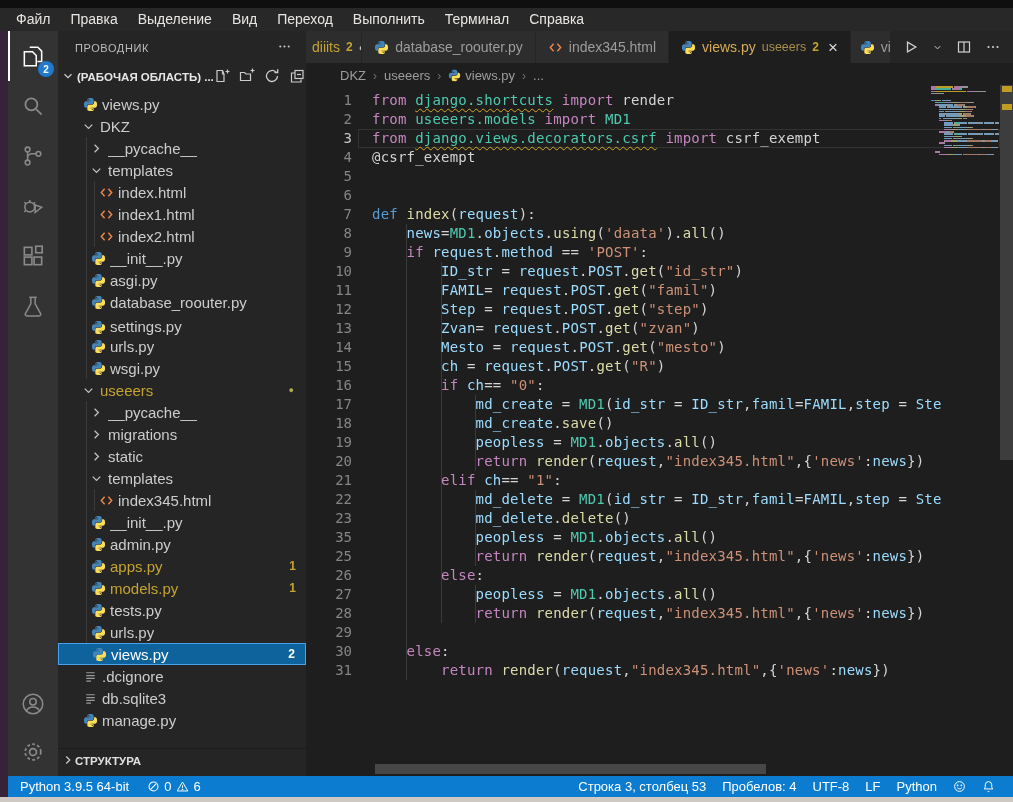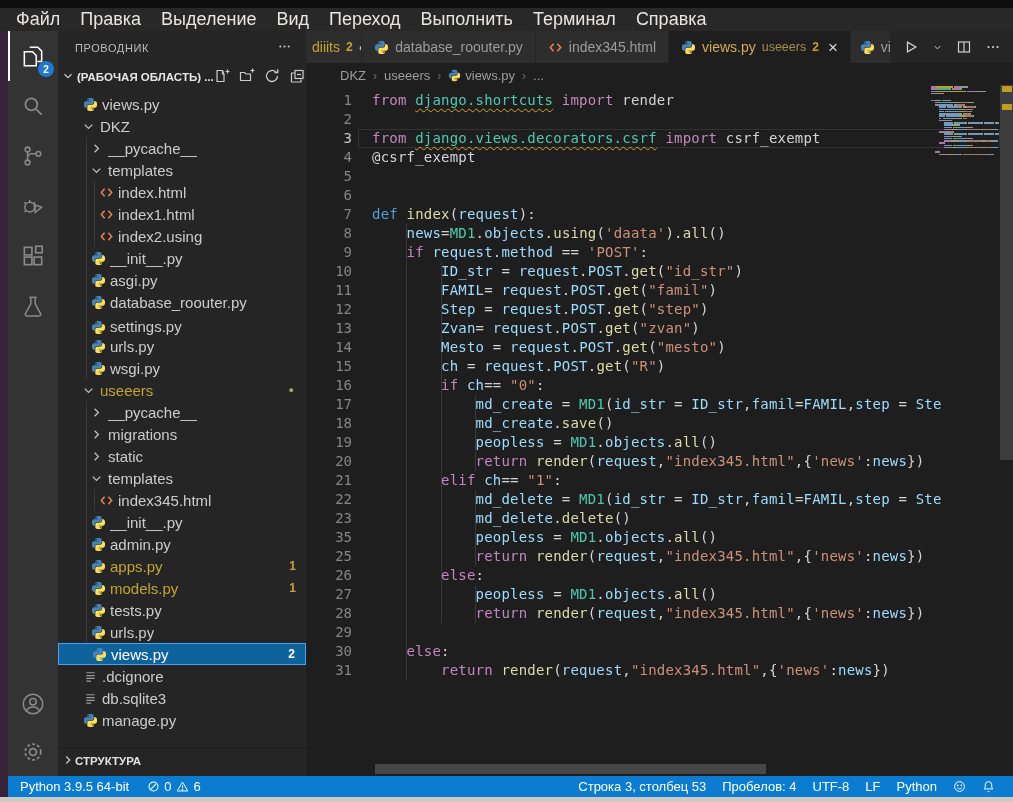--- a/index.html
+++ b/index.html
@@ -2,21 +2,21 @@
 <html style="--accent: #0b7cd0; --badge: #1f79cd; --warn: #c5a332; --warnBright: #d7ac55; --selection: #0e639c; --selectionBorder: #4aa1f0; --squiggle: #d0a928; --kw: #c586c0; --def: #569cd6; --fn: #dcdcaa; --cls: #4ec9b0; --var: #9cdcfe; --str: #ce9178; --plain: #d4d4d4;"><head>
 <meta charset="utf-8">
 <style>
   html,body{margin:0;padding:0;background:#000;}
   #app{position:relative;width:1013px;height:802px;background:#1e1e1e;overflow:hidden;
        font-family:"Liberation Sans",sans-serif;-webkit-font-smoothing:antialiased;}
   
   .topstrip{position:absolute;left:0;top:0;width:100%;height:8px;background:#0f0f0f;}
   #menubar{position:absolute;left:0;top:8px;width:100%;height:23px;background:#282828;
            display:flex;align-items:center;padding-left:6px;box-sizing:border-box;}
-  .menu-item{color:#e8e5e2;font-size:18px;padding:0 10px;line-height:23px;white-space:nowrap;}
+  .menu-item{color:#e8e5e2;font-size:14px;padding:0 10px;line-height:23px;white-space:nowrap;}
   #leftstrip{position:absolute;left:0;top:31px;width:8px;height:766px;background:#362339;}
   #bottomstrip{position:absolute;left:0;top:797px;width:100%;height:5px;background:#cfc9c3;}
   
   #activitybar{position:absolute;left:8px;top:31px;width:50px;height:745px;background:#333333;
                display:flex;flex-direction:column;}
   .ab-item{position:relative;height:50px;display:flex;align-items:center;justify-content:center;color:#8a8a8a;box-sizing:border-box;}
   .ab-item.active{color:#ffffff;border-left:2px solid #fff;padding-right:2px;}
   .ab-item .ic svg{width:26px;height:26px;display:block;}
   .ab-badge{position:absolute;right:4px;bottom:4px;background:var(--badge);color:#fff;font-size:10px;font-weight:bold;
             width:16px;height:16px;border-radius:50%;display:flex;align-items:center;justify-content:center;}
@@ -277,21 +277,21 @@
             </svg>
           </span>
           <span class="tlabel">index1.html</span>
         </div>
         <div class="trow" style="padding-left: 38px;">
           <span class="ic fic">
             <svg viewBox="0 0 16 16" fill="none" stroke="#e8844a" stroke-width="1.6">
               <path d="M6 4 2.5 8 6 12M10 4l3.5 4L10 12"></path>
             </svg>
           </span>
-          <span class="tlabel">index2.using</span>
+          <span class="tlabel">index2.html</span>
         </div>
         <div class="trow" style="padding-left: 30px;">
           <span class="ic fic">
             <svg viewBox="0 0 32 32">
               <path fill="#4584b6" d="M15.9 2c-7 0-6.6 3-6.6 3v3.2h6.7v1H6.6S2 8.7 2 15.9c0 7.2 4 7 4 7h2.4v-3.4s-.1-4 3.9-4h6.7s3.8.1 3.8-3.7V5.8S23.4 2 15.9 2zm-3.7 2.1a1.2 1.2 0 1 1 0 2.4 1.2 1.2 0 0 1 0-2.4z"></path>
               <path fill="#ffde57" d="M16.1 30c7 0 6.6-3 6.6-3v-3.2H16v-1h9.4s4.6.5 4.6-6.7c0-7.2-4-7-4-7h-2.4v3.4s.1 4-3.9 4H13s-3.8-.1-3.8 3.7v6.4S8.6 30 16.1 30zm3.7-2.1a1.2 1.2 0 1 1 0-2.4 1.2 1.2 0 0 1 0 2.4z"></path>
             </svg>
           </span>
           <span class="tlabel">__init__.py</span>
         </div>
@@ -589,20 +589,21 @@
       <div class="eguide" style="left:135px;top:174px;height:361px;"></div>
       <div class="eguide" style="left:169px;top:307px;height:76px;"></div>
       <div class="eguide" style="left:169px;top:402px;height:76px;"></div>
       <div class="eguide" style="left:169px;top:497px;height:38px;"></div>
     <div class="cline" style="top: 3px;">
           <span class="lnum">1</span>
           <span class="ltext"><span class="tk-k">from </span><span class="tk-nsw">django.shortcuts</span><span class="tk-k"> import </span><span class="tk-w">render</span></span>
         </div>
         <div class="cline" style="top: 22px;">
           <span class="lnum">2</span>
+          <span class="ltext"><span class="tk-k">from </span><span class="tk-ns">useeers.models</span><span class="tk-k"> import </span><span class="tk-cl">MD1</span></span>
         </div>
         <div class="cline" style="top: 41px;">
           <span class="lnum cur">3</span>
           <span class="ltext"><span class="tk-k">from </span><span class="tk-nsw">django.views.decorators.csrf</span><span class="tk-k"> import </span><span class="tk-w">csrf_exempt</span></span>
         </div>
         <div class="cline" style="top: 60px;">
           <span class="lnum">4</span>
           <span class="ltext"><span class="tk-w">@csrf_exempt</span></span>
         </div>
         <div class="cline" style="top: 79px;">

